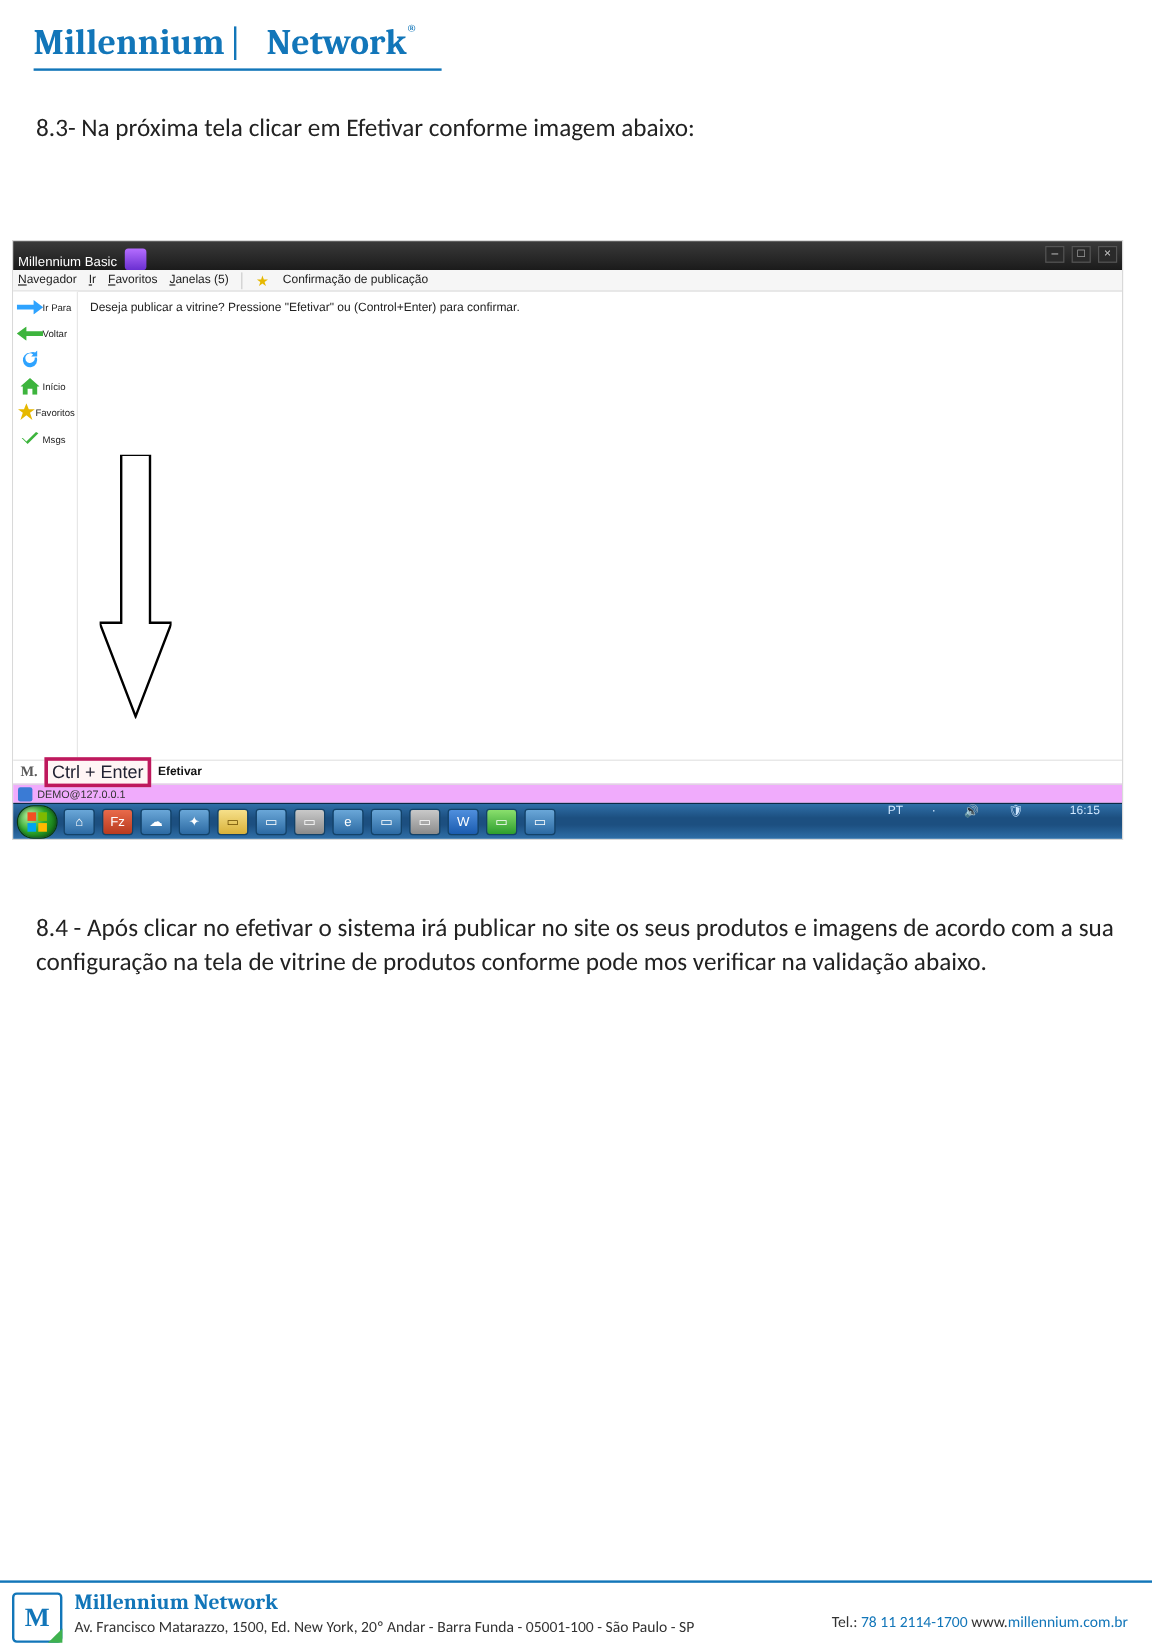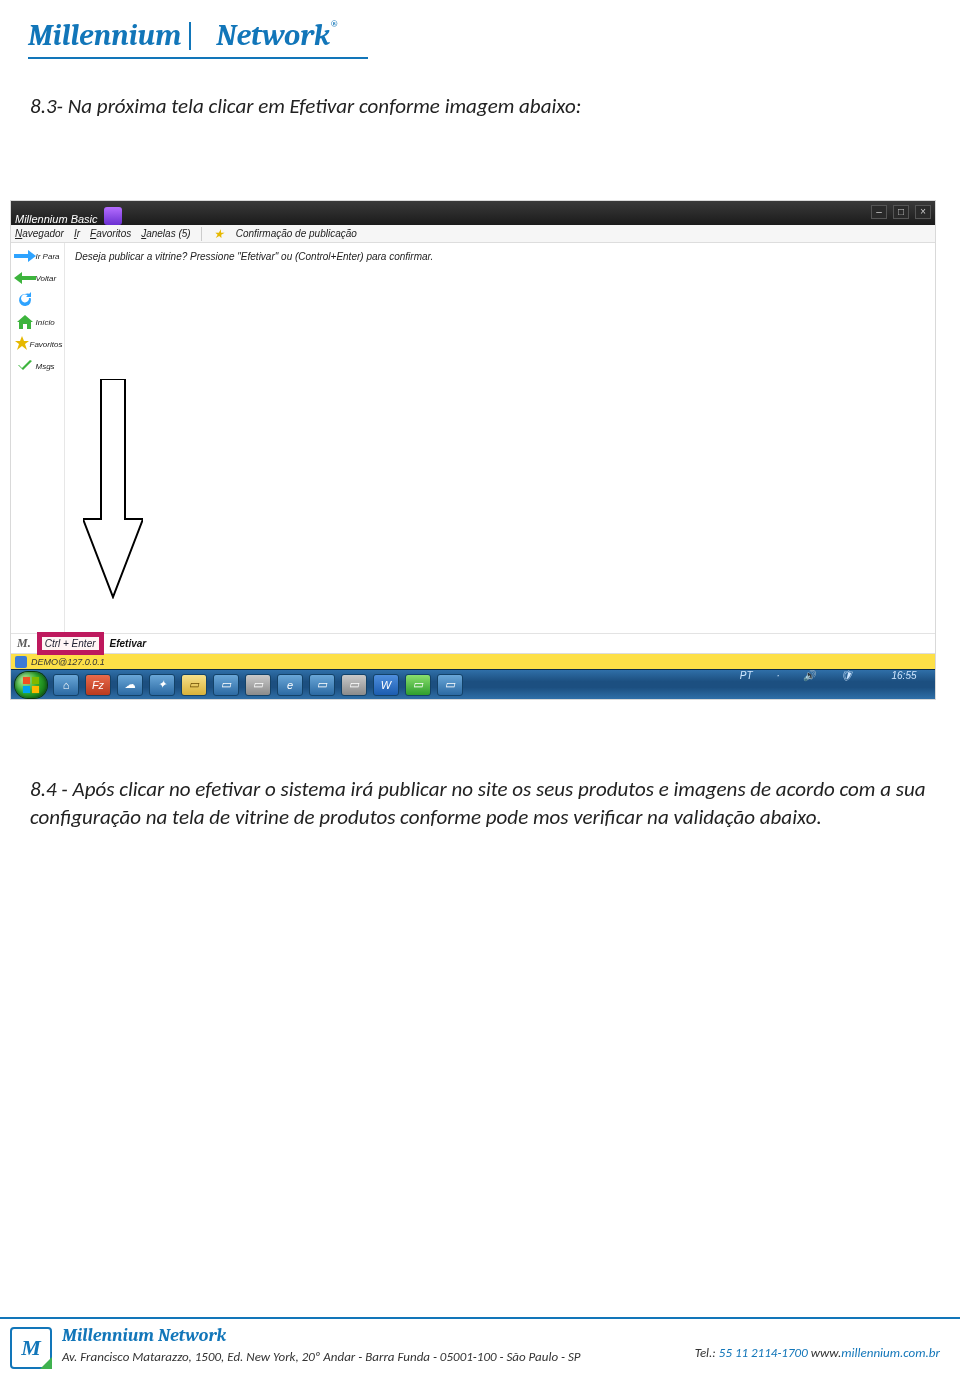--- a/index.html
+++ b/index.html
@@ -9,21 +9,20 @@
     background: #fff;
     font-family: Calibri, Arial, sans-serif;
     color: #222;
     width: 960px;
   }
   .page {
     position: relative;
     width: 960px;
     min-height: 1377px;
     padding: 12px 28px 60px 28px;
-    font-style: italic;
   }
   .logo-block {
     display: flex;
     align-items: baseline;
     gap: 8px;
     margin: 6px 0 4px 0;
   }
   .logo-main {
     font-family: Cambria, Georgia, serif;
     font-size: 30px;
@@ -132,25 +131,25 @@
   .shot-bottom {
     position:absolute; left:0; right:0; bottom:0;
   }
   .shortcut-bar {
     height: 20px; background:#fff; border-top:1px solid #e3e3e3;
     display:flex; align-items:center; gap:6px; padding:0 6px;
     font-size:10px;
   }
   .shortcut-bar .mlogo { color:#5a5a5a; font-family: Georgia, serif; font-size:12px; font-weight:bold; }
   .shortcut-bar .accel {
-    border:5px solid #be185d; padding:1px 3px; font-size:10px; background:#fff5f5; color:#223;
+    border:3px solid #be185d; padding:1px 3px; font-size:15px; background:#fff5f5; color:#223;
   }
   .shortcut-bar .efet { font-weight:bold; color:#111; }
   .status-bar {
-    height: 16px; background:#fde047; border-top:1px solid #ddd;
+    height: 16px; background:#f0abfc; border-top:1px solid #ddd;
     font-size:9px; color:#333; display:flex; align-items:center; gap:4px; padding:0 4px;
   }
   .status-bar .ie { width:12px; height:12px; background:#3a7bd5; border-radius:2px; }
   
   .taskbar {
     height: 30px;
     background: linear-gradient(#2f6fa8, #1c4f80 40%, #1c4f80 60%, #2f6fa8);
     border-top: 1px solid #0b2a46;
     display:flex; align-items:center; padding:0 4px; gap:6px;
     position:relative;
@@ -348,32 +347,32 @@
         <div class="task-icon">▭</div>
         <div class="task-icon gray">▭</div>
         <div class="task-icon word">W</div>
         <div class="task-icon green">▭</div>
         <div class="task-icon">▭</div>
         <div class="tray">
           <span class="lang">PT</span>
           <span>·</span>
           <span>🔊</span>
           <span>🛡</span>
-          <span class="clock">16:55</span>
+          <span class="clock">16:15</span>
         </div>
       </div>
     </div>
   </div>
 
-  <p class="body-text" style="margin-top:76px">8.4 - Após clicar no efetivar o sistema irá publicar no site os seus produtos e imagens de acordo com a sua configuração na tela de vitrine de produtos conforme pode mos verificar na validação abaixo.</p>
+  <p class="body-text" style="margin-top:60px">8.4 - Após clicar no efetivar o sistema irá publicar no site os seus produtos e imagens de acordo com a sua configuração na tela de vitrine de produtos conforme pode mos verificar na validação abaixo.</p>
 
   <div class="footer">
     <div class="mlogo2">M<span class="tri"></span></div>
     <div class="ftext">
       <div class="company">Millennium Network</div>
       <div class="addr">Av. Francisco Matarazzo, 1500, Ed. New York, 20º Andar  - Barra Funda - 05001-100 - São Paulo - SP</div>
     </div>
     <div class="right">
-      <span>Tel.: </span><span class="phone">55 11 2114-1700</span><span> www.</span><span class="site">millennium.com.br</span>
+      <span>Tel.: </span><span class="phone">78 11 2114-1700</span><span> www.</span><span class="site">millennium.com.br</span>
     </div>
   </div>
 
 </div>
 
 </body></html>

